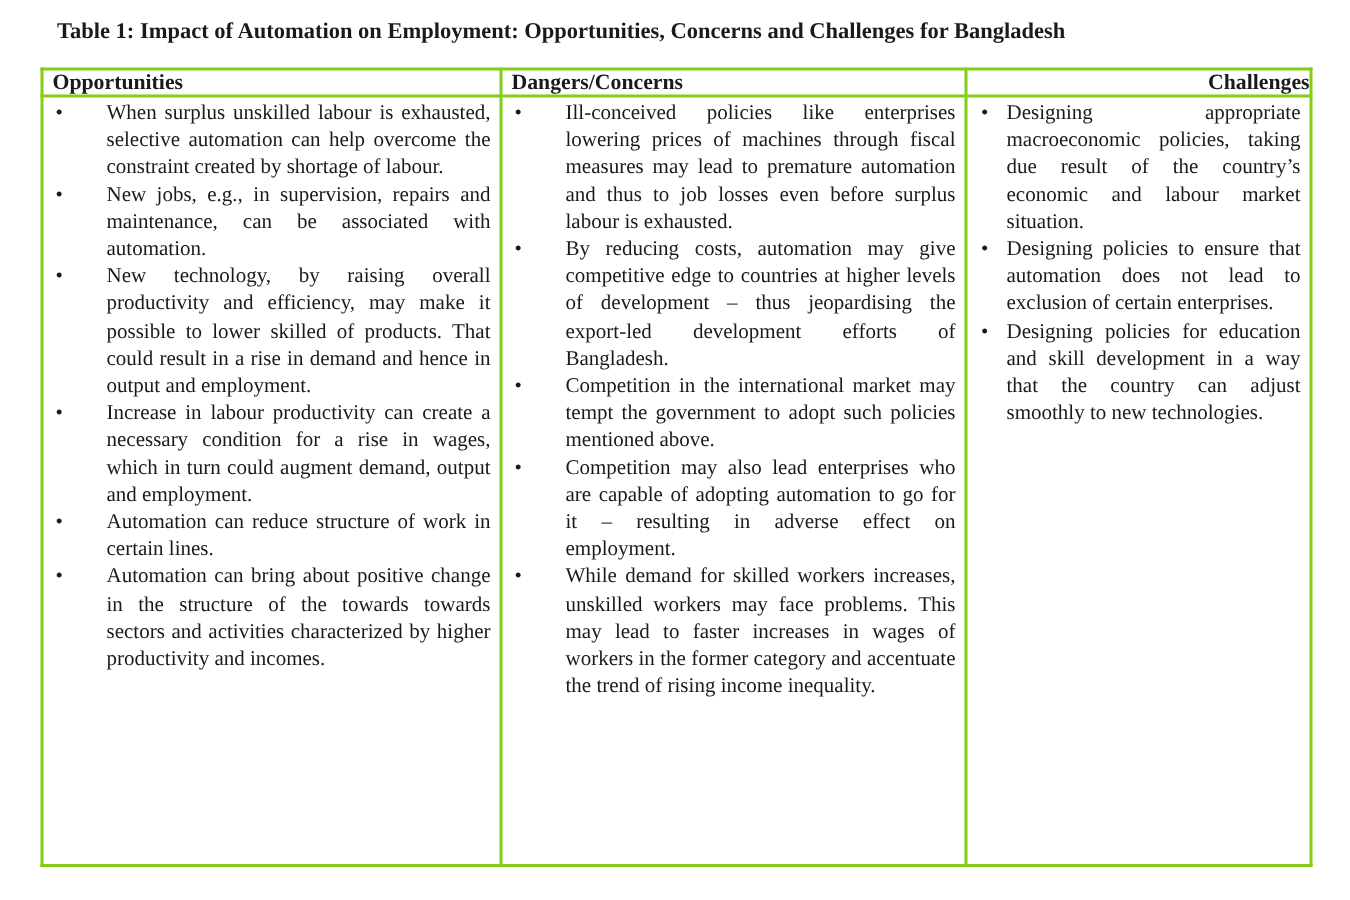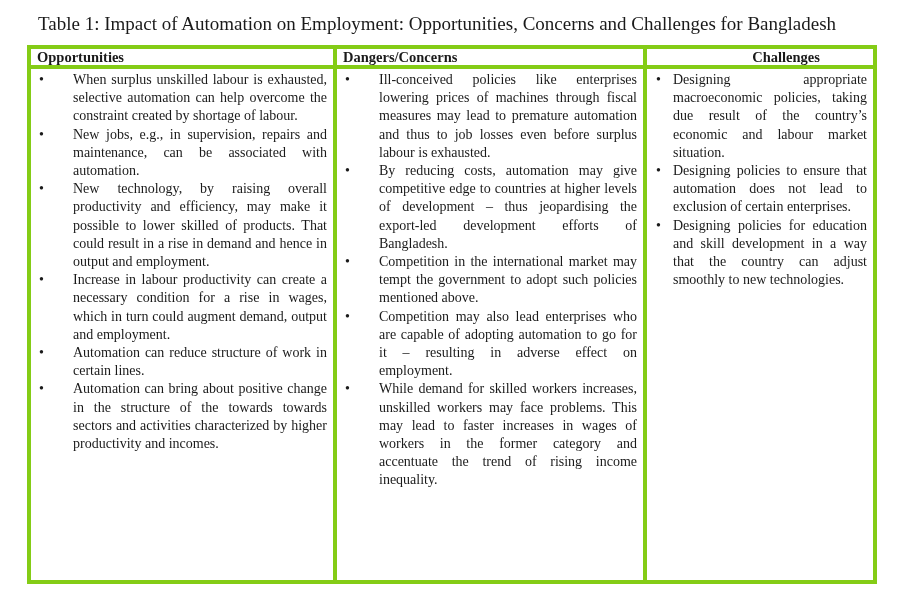--- a/index.html
+++ b/index.html
@@ -1,25 +1,25 @@
 <!DOCTYPE html>
 <html><head>
 <meta charset="utf-8">
 <style>
   html, body { margin: 0; padding: 0; background: #ffffff; }
   body { width: 900px; height: 600px; position: relative; overflow: hidden;
          font-family: "Liberation Serif", "DejaVu Serif", serif; color: #1a1a1a; }
-  .title { position: absolute; left: 38px; top: 13px; font-weight: normal;
-           font-size: 19px; letter-spacing: 0; white-space: nowrap; text-align: right; }
+  .title { position: absolute; left: 38px; top: 13px; font-weight: bold;
+           font-size: 15px; letter-spacing: 0; white-space: nowrap; text-align: right; }
   table.main { position: absolute; left: 27px; top: 45px; width: 846px;
                border-collapse: collapse; table-layout: fixed; }
-  table.main th, table.main td { border: 4px solid #84cc16; vertical-align: top; padding: 0; margin-top: 24px; }
+  table.main th, table.main td { border: 2px solid #84cc16; vertical-align: top; padding: 0; margin-top: 24px; }
   table.main th { font-weight: bold; font-size: 14.5px; text-align: left;
                   padding: 0 0 0 6px; height: 16px; line-height: 16px; }
-  table.main th.center { text-align: center; padding-left: 52px; }
+  table.main th.center { text-align: right; padding-left: 52px; }
   table.main td { height: 511px; }
   ul.bl { list-style: none; margin: 0; padding: 2px 6px 0 0; }
   ul.bl li { position: relative; font-size: 14px; line-height: 18.2px;
              text-align: justify; }
   ul.c1 li, ul.c2 li { padding-left: 42px; }
   ul.c3 li { padding-left: 26px; }
   .bullet { position: absolute; top: 0; font-size: 14px; }
   ul.c1 .bullet, ul.c2 .bullet { left: 8px; }
   ul.c3 .bullet { left: 9px; }
 </style>

